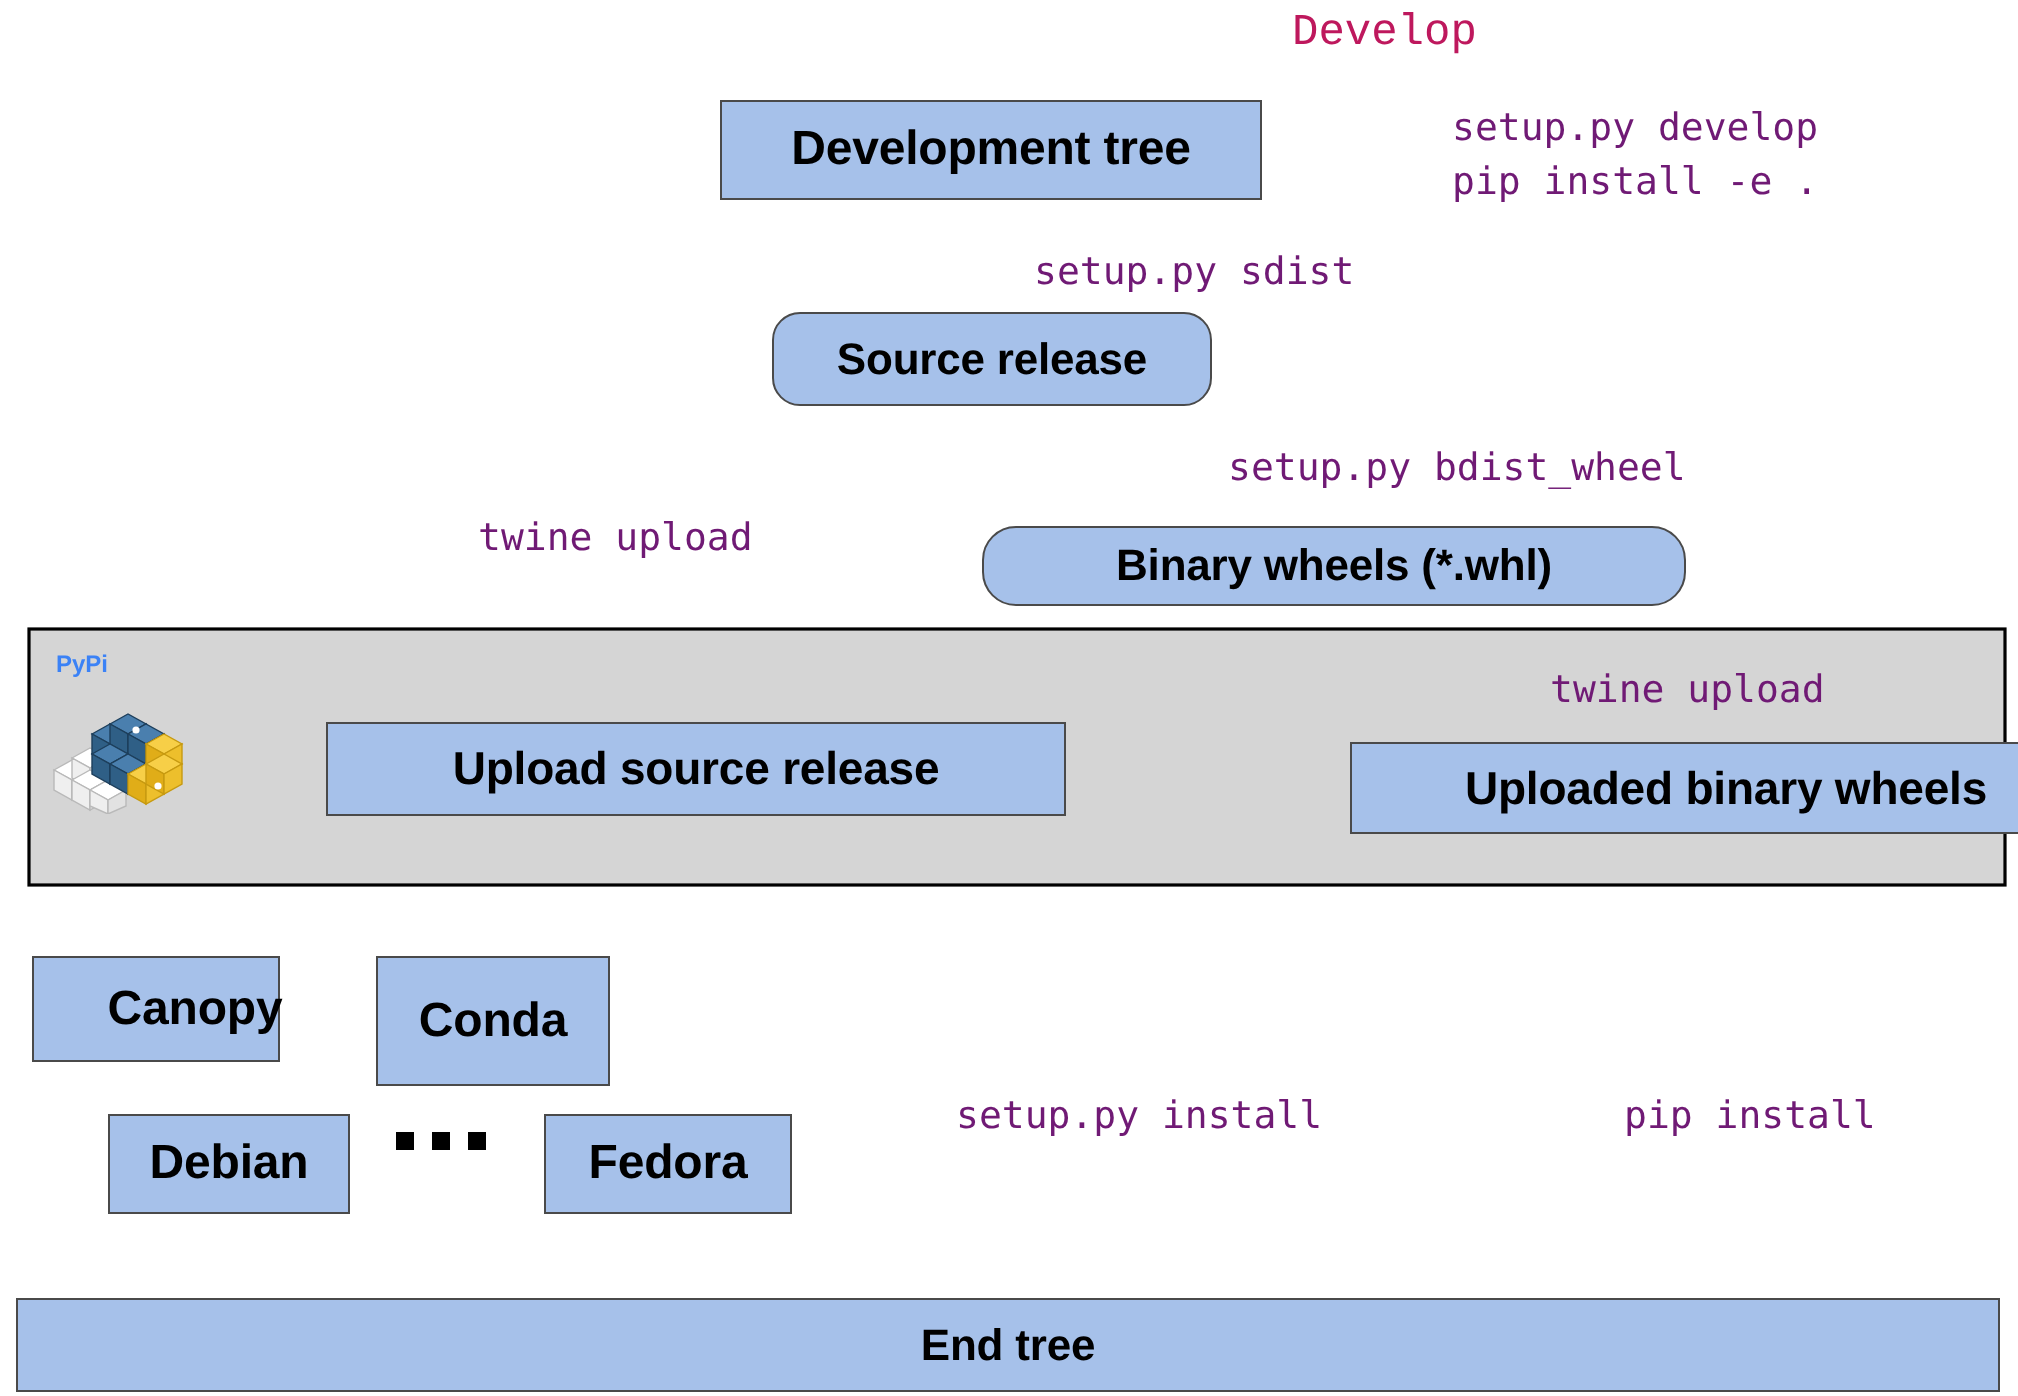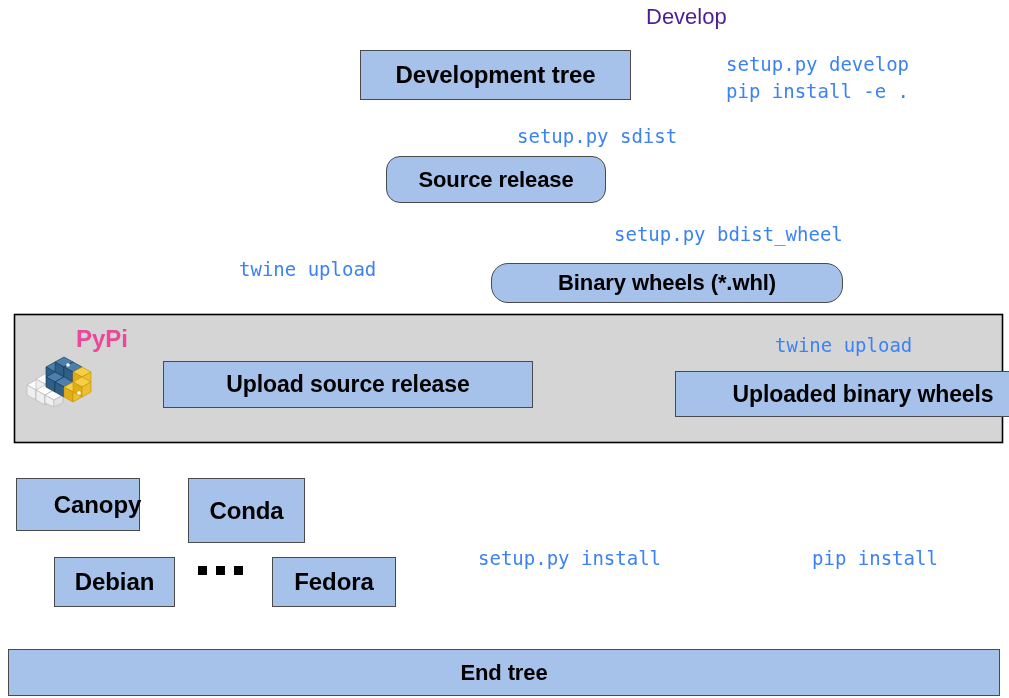--- a/index.html
+++ b/index.html
@@ -31,43 +31,42 @@
     font-family: "Liberation Sans", sans-serif;
     letter-spacing: -0.1px;
     white-space: nowrap;
   }
 
   .edge-label {
     position: absolute;
     z-index: 4;
     font-family: "DejaVu Sans Mono", "Liberation Mono", monospace;
     font-size: 19px;
-    color: #3b82f6;
+    color: #701a75;
     white-space: pre;
     line-height: 1.42;
   }
   .plain-label {
     position: absolute;
     z-index: 4;
-    font-family: Liberation Sans, sans-serif;
+    font-family: Liberation Mono, monospace;
     font-size: 20px;
-    color: #4c1d95;
+    color: #be185d;
     white-space: nowrap;
   }
 
   #pypi-region-label {
     position: absolute;
     z-index: 4;
     left: 28px;
     top: 325px;
     font-family: "Liberation Sans", sans-serif;
     font-weight: bold;
-    font-size: 24px;
-    color: #ec4899;
-    margin-left: 48px;
+    font-size: 12px;
+    color: #3b82f6;
   }
   #pypi-logo {
     position: absolute;
     z-index: 4;
     left: 24px;
     top: 355px;
     width: 70px;
     height: 52px;
   }
   .ellipsis-dots {

